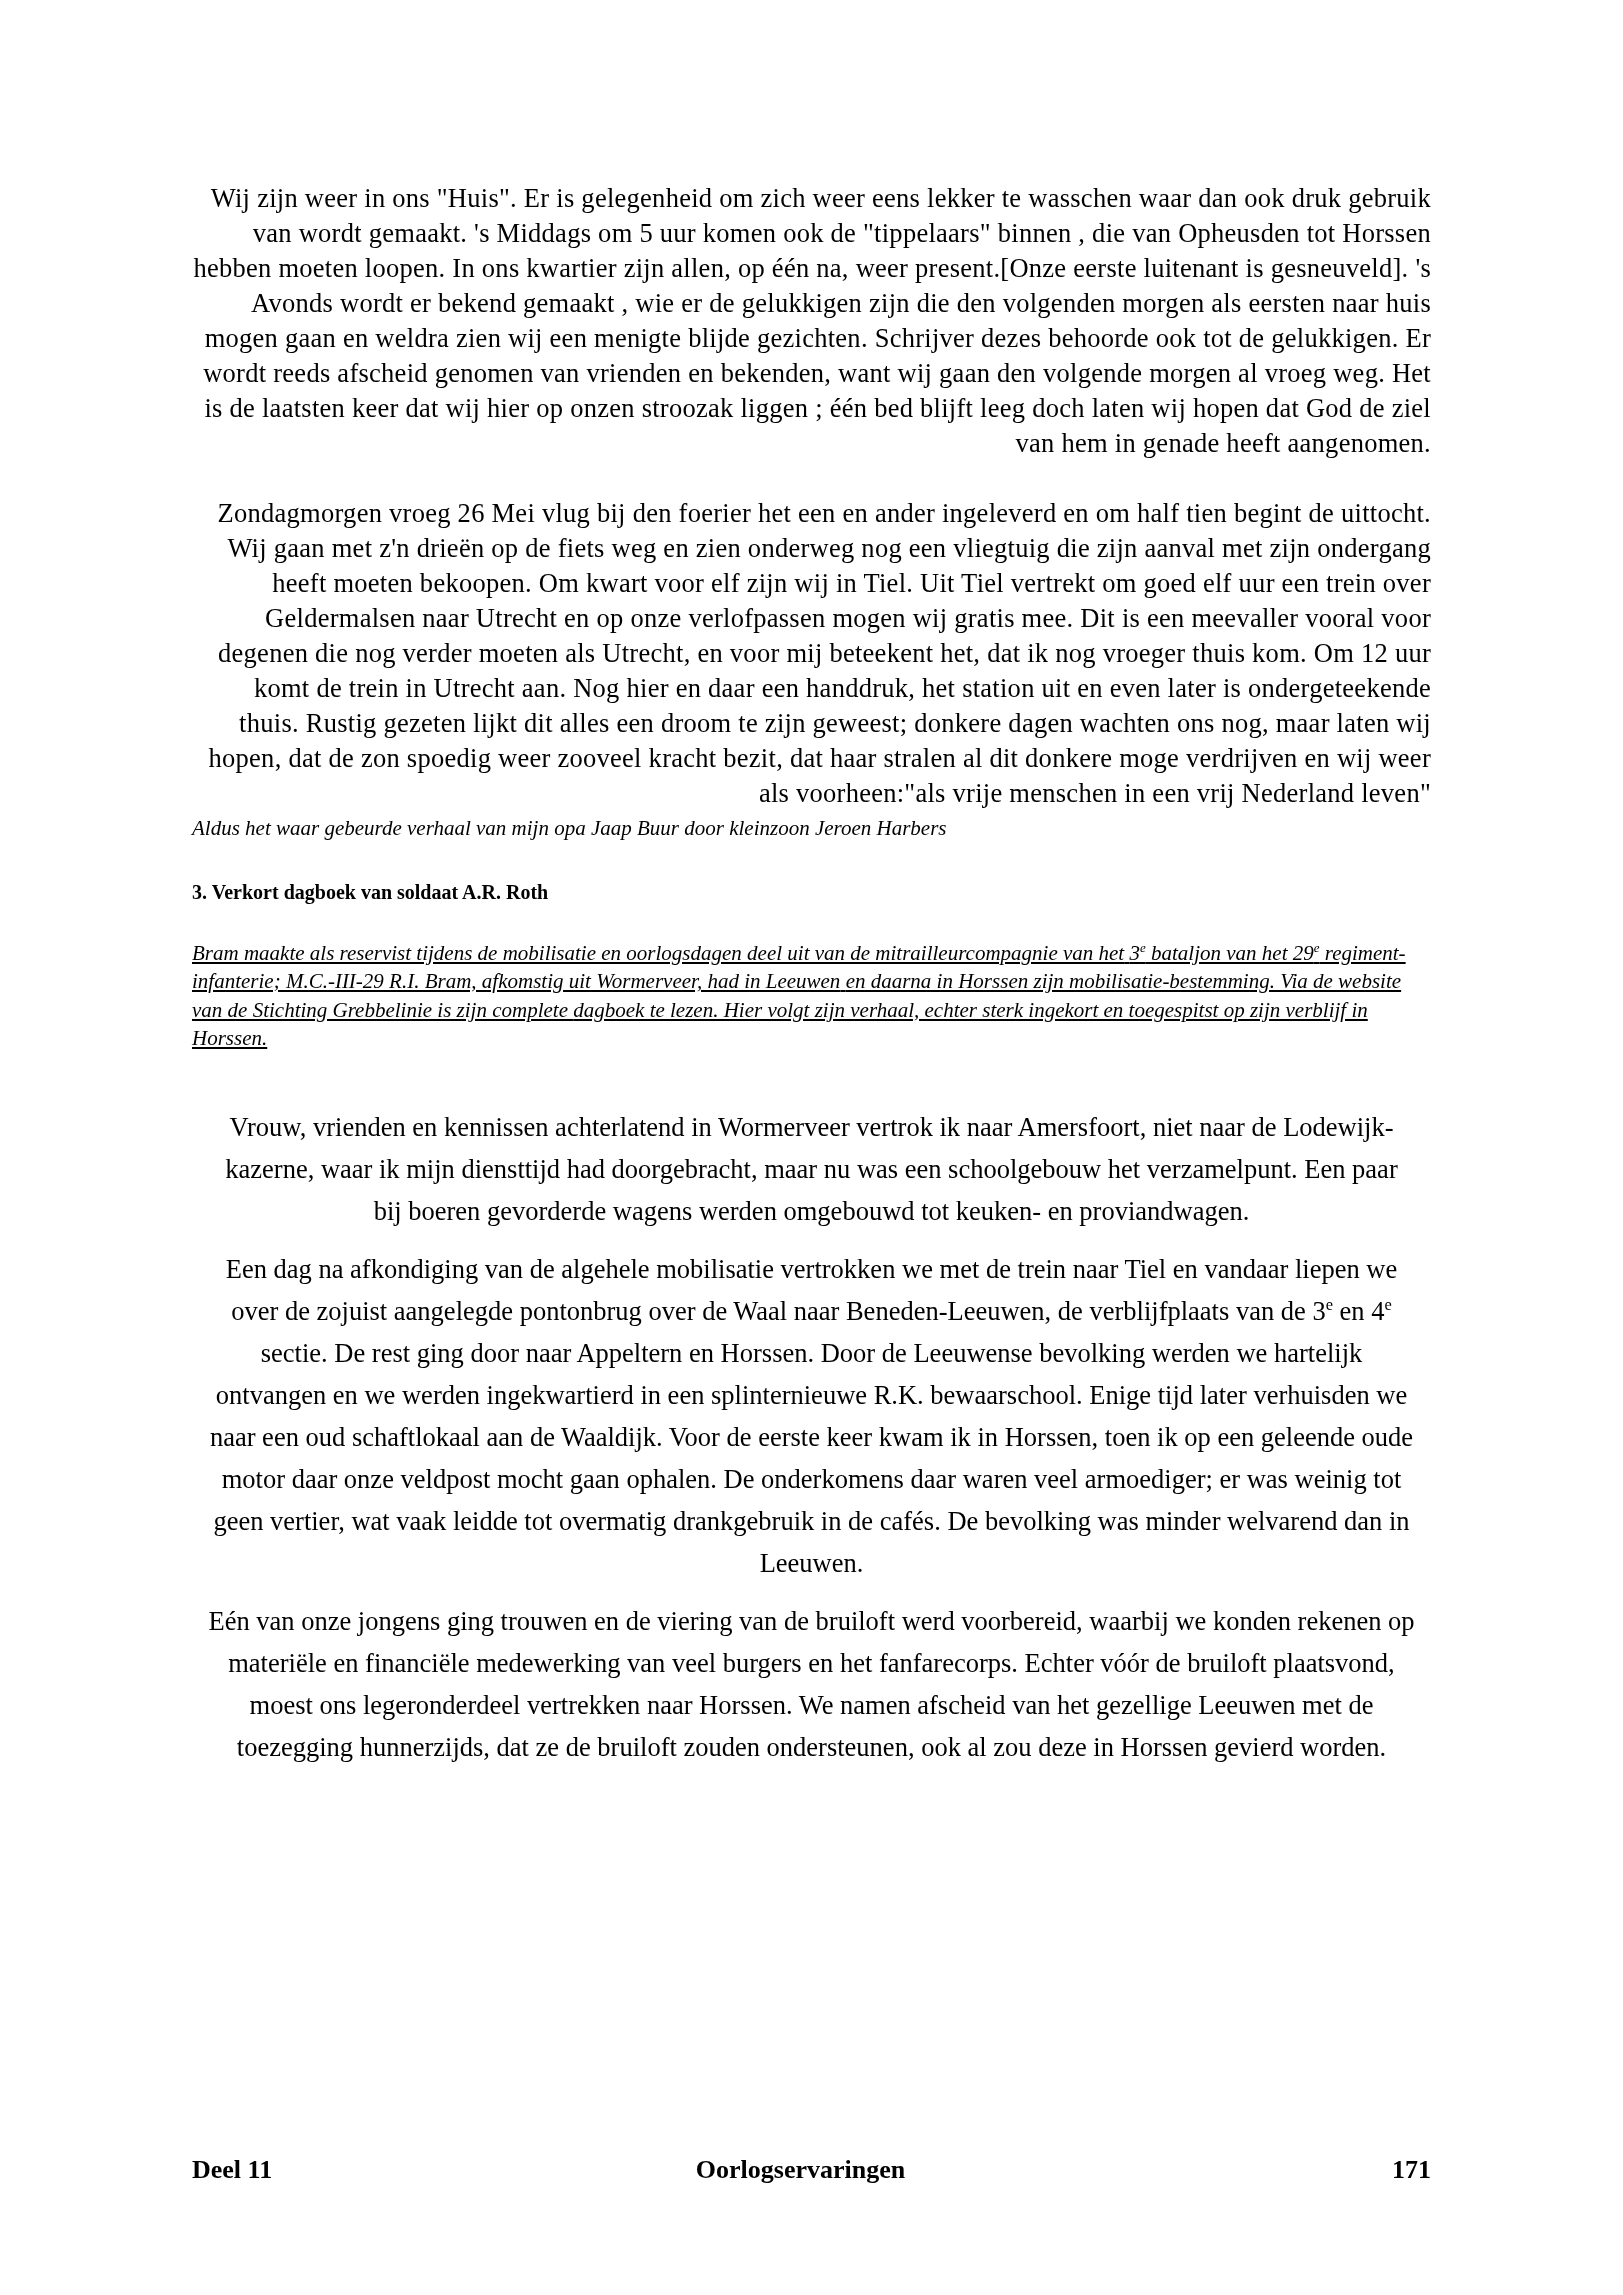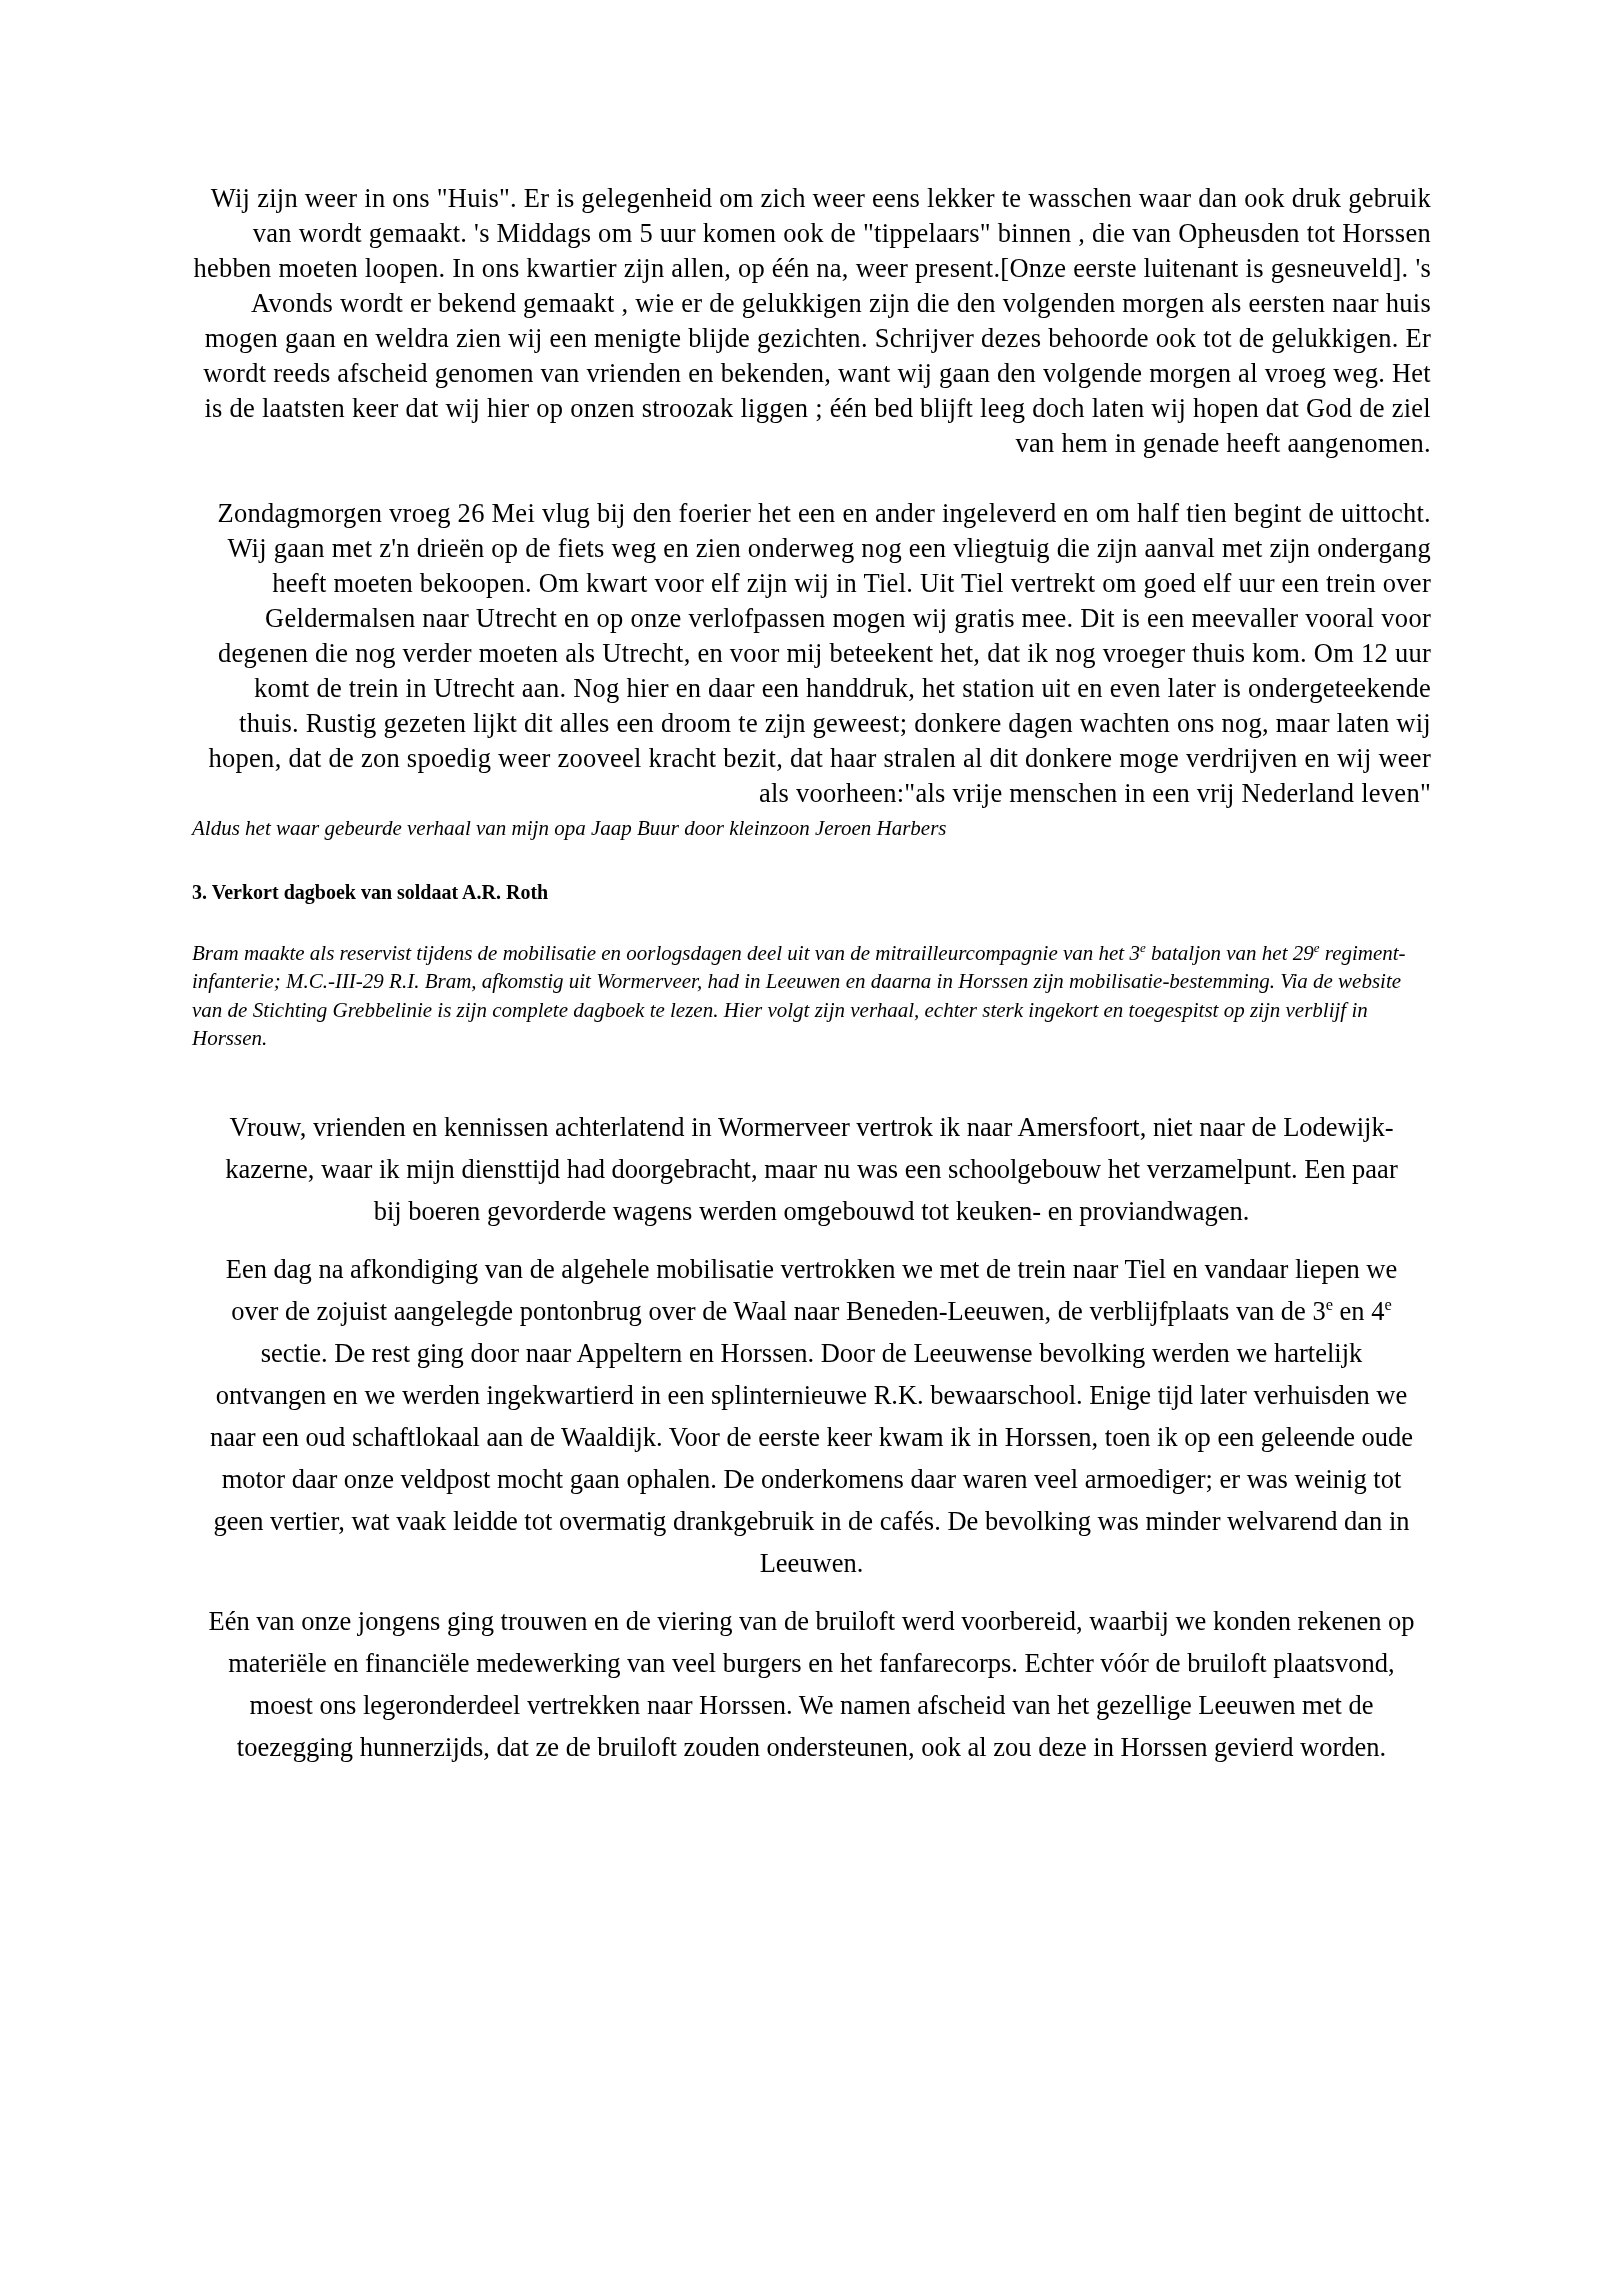--- a/index.html
+++ b/index.html
@@ -56,20 +56,21 @@
   }
 
   
   .intro-note {
     font-size: 21px;
     line-height: 28.5px;
     font-style: italic;
     margin: 0;
     padding-top: 27.5px;
     width: 1230px;
+    text-decoration: underline;
   }
   .intro-note sup {
     font-size: 0.62em;
     vertical-align: super;
     line-height: 0;
   }
 
   
   .para-loose {
     font-size: 26.5px;
@@ -135,15 +136,20 @@
     <p class="para-loose">Vrouw, vrienden en kennissen achterlatend in Wormerveer vertrok ik naar Amersfoort, niet naar de Lodewijk-kazerne, waar ik mijn diensttijd had doorgebracht, maar nu was  een schoolgebouw het verzamelpunt. Een paar bij boeren gevorderde wagens werden omgebouwd tot keuken- en proviandwagen.</p>
 
     <p class="para-loose">
       <span>Een dag na afkondiging van de algehele mobilisatie vertrokken we met de trein naar Tiel en vandaar liepen we over de zojuist aangelegde pontonbrug over de Waal naar Beneden-Leeuwen, de verblijfplaats van de 3</span><sup>e</sup><span> en 4</span><sup>e</sup><span> sectie. De rest ging door naar Appeltern en Horssen. Door de Leeuwense bevolking werden we hartelijk ontvangen en we werden ingekwartierd in een splinternieuwe R.K. bewaarschool. Enige tijd later verhuisden we naar een oud schaftlokaal aan de Waaldijk. Voor de eerste keer kwam ik in Horssen, toen ik op een geleende oude motor daar onze veldpost mocht gaan ophalen. De onderkomens daar waren veel armoediger; er was weinig tot geen vertier, wat vaak leidde tot overmatig drankgebruik in de cafés. De bevolking was minder welvarend dan in Leeuwen.</span>
     </p>
 
     <p class="para-loose">Eén van onze jongens ging trouwen en de viering van de bruiloft werd voorbereid, waarbij we konden rekenen op  materiële en financiële medewerking van veel burgers en het fanfarecorps.  Echter vóór de bruiloft plaatsvond, moest ons legeronderdeel vertrekken naar Horssen. We namen afscheid van het gezellige Leeuwen met de toezegging hunnerzijds, dat ze de bruiloft zouden ondersteunen, ook al zou deze in Horssen gevierd worden.</p>
 
   </div>
 
+  <div class="footer">
+    <span class="footer-left">Deel 11</span>
+    <span class="footer-center">Oorlogservaringen</span>
+    <span class="footer-right">171</span>
+  </div>
 
 </div>
 
 
 </body></html>

